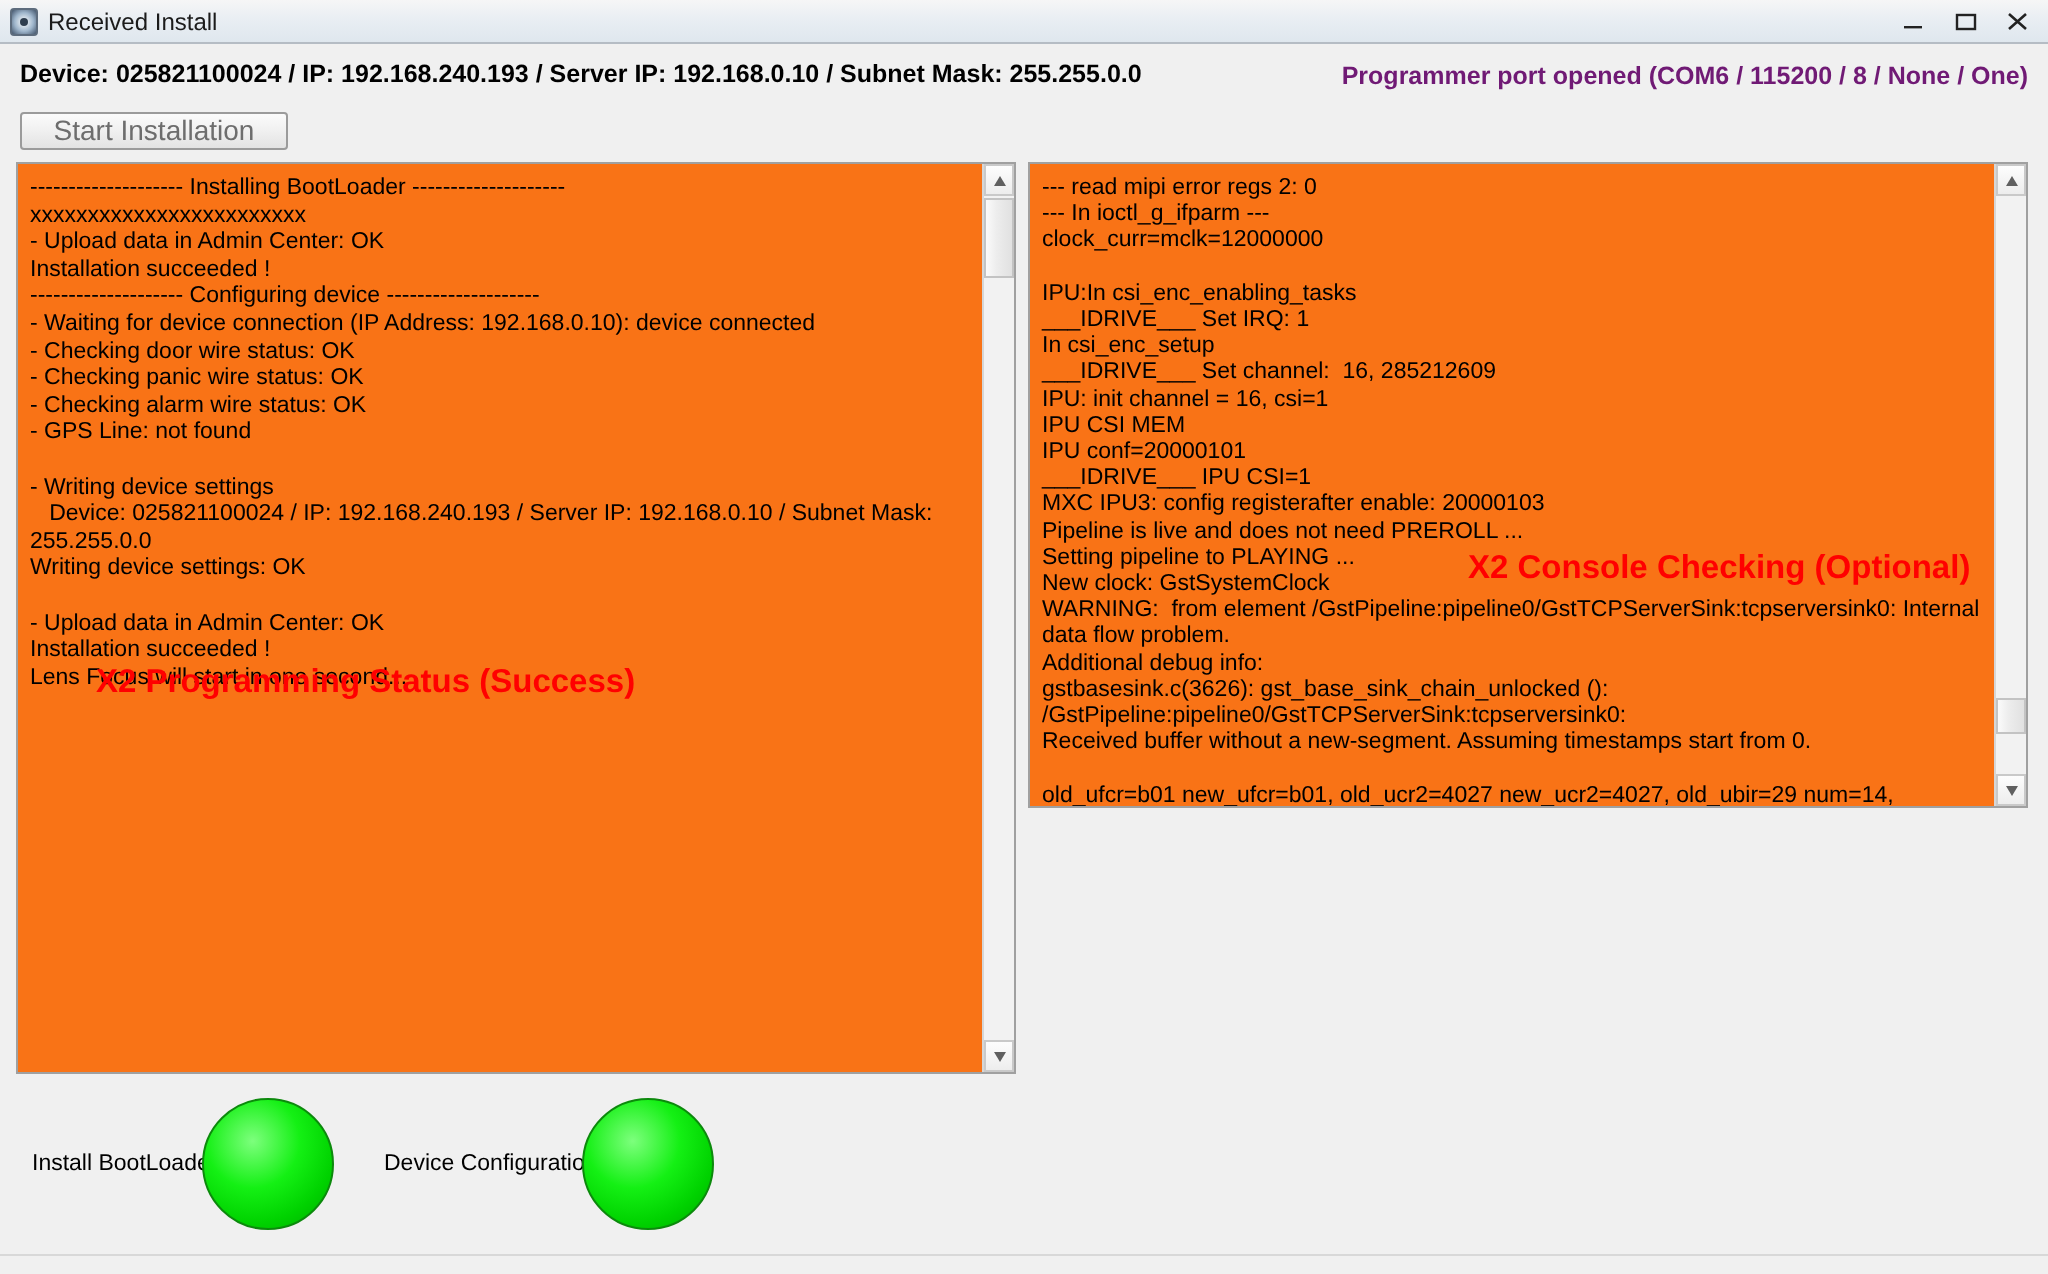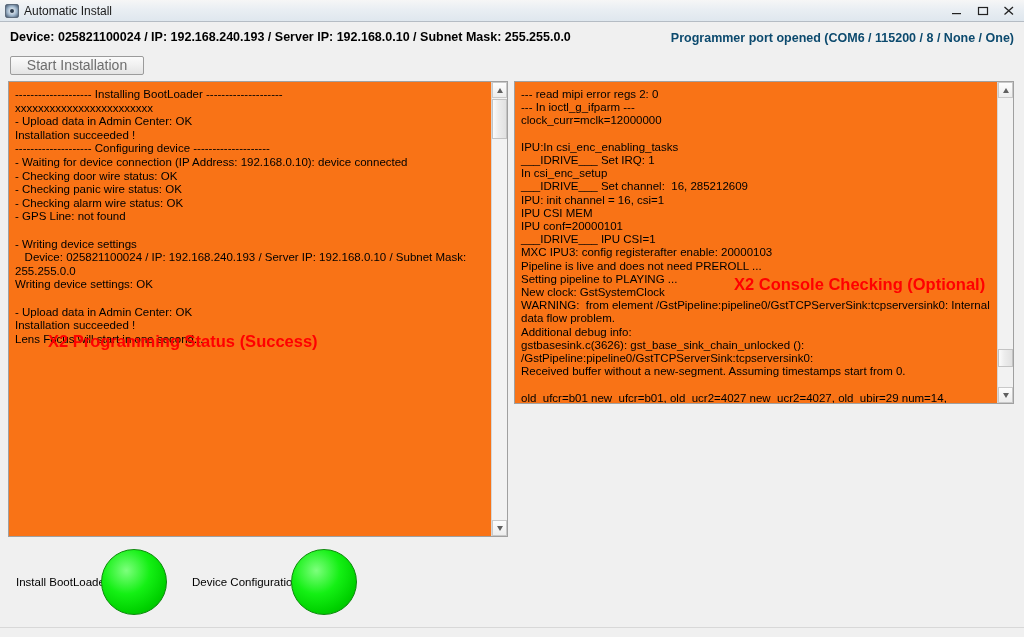--- a/index.html
+++ b/index.html
@@ -88,21 +88,21 @@
     font-size: 12.5px;
     color: #000;
     white-space: nowrap;
   }
   .hdr-right {
     position: absolute;
     right: 10px; top: 7px;
     text-align: right;
     font-weight: bold;
     font-size: 12.5px;
-    color: #0c4a6e;
+    color: #701a75;
     line-height: 18px;
     white-space: nowrap;
   }
   
   .start-btn {
     position: absolute;
     left: 10px; top: 56px;
     width: 134px; height: 19px;
     background: linear-gradient(to bottom, #fbfbfb 0%, #f0f0f0 50%, #e3e3e3 100%);
     border: 1px solid #9b9b9b;
@@ -221,21 +221,21 @@
     box-sizing: border-box;
   }
 </style>
 </head>
 <body>
 
 <div id="app">
 
   <div class="titlebar">
     <div class="title-icon"></div>
-    <div class="title-text">Automatic Install</div>
+    <div class="title-text">Received Install</div>
     <div class="win-btns">
       <button class="win-btn">
         <svg width="12" height="10" viewBox="0 0 12 10">
             <rect x="1" y="7" width="9" height="1.2" fill="#222"></rect>
           </svg>
       </button>
       <button class="win-btn">
         <svg width="12" height="10" viewBox="0 0 12 10">
             <rect x="1.5" y="1.5" width="9" height="7" fill="none" stroke="#222" stroke-width="1.2"></rect>
           </svg>

